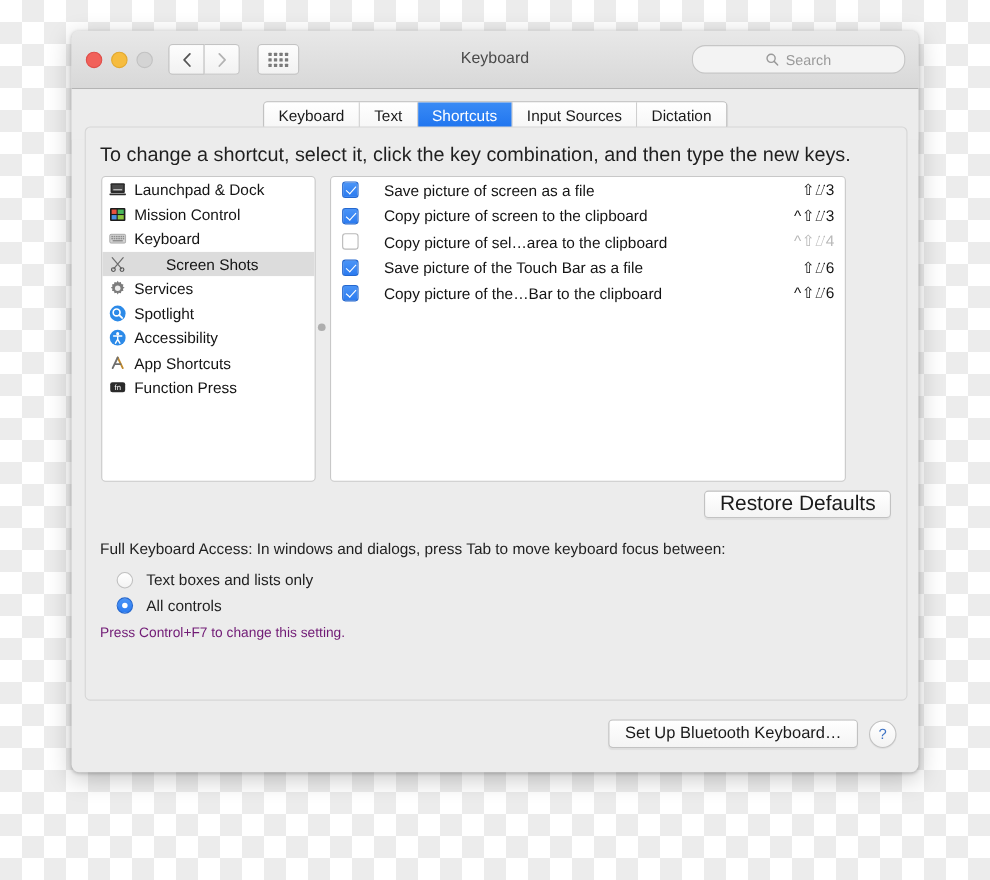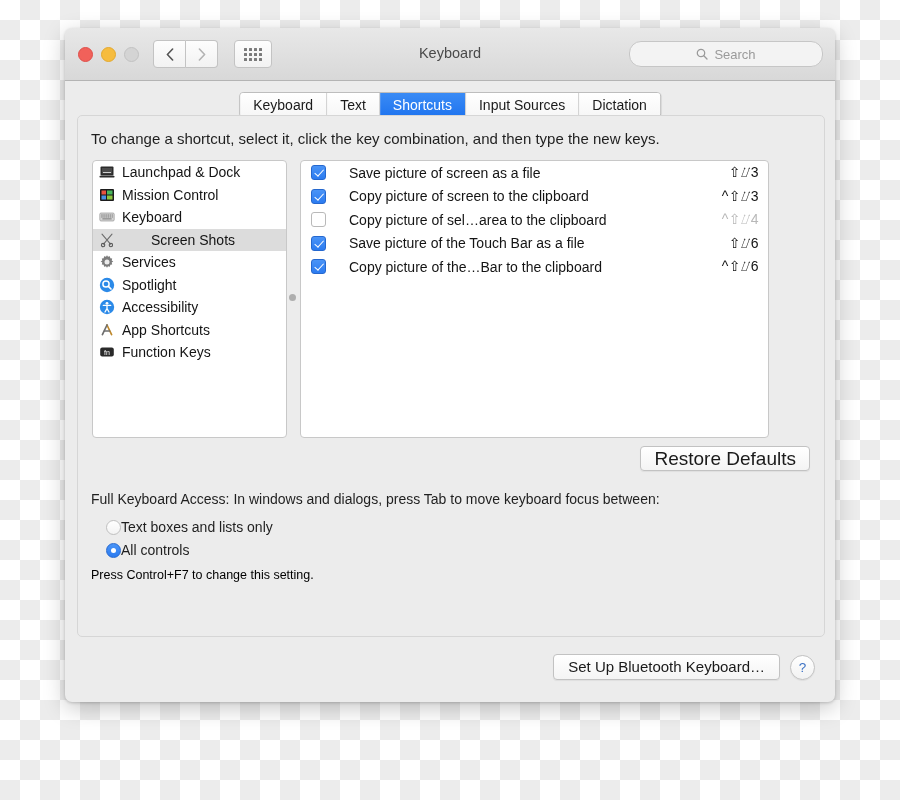--- a/index.html
+++ b/index.html
@@ -163,21 +163,21 @@
     height: 520px;
     background: #ececec;
     border: 1px solid #d6d6d6;
     border-radius: 5px;
   }
 
   #instruction {
     position: absolute;
     left: 13px;
     top: 14px;
-    font-size: 15px;
+    font-size: 18px;
     color: #1f1f1f;
   }
 
   
   #category-panel {
     position: absolute;
     left: 14px;
     top: 44px;
     width: 193px;
     height: 276px;
@@ -289,21 +289,21 @@
     left: 13px;
     top: 375px;
     font-size: 14px;
     color: #1f1f1f;
   }
   .radio-row {
     position: absolute;
     left: 28px;
     display: flex;
     align-items: center;
-    gap: 0;
+    gap: 12px;
     font-size: 14px;
     color: #1f1f1f;
   }
   #radio-textboxes { top: 403px; }
   #radio-allcontrols { top: 426px; }
   .radio {
     width: 15px; height: 15px;
     border-radius: 50%;
     border: 1px solid #c0c0c0;
     background: linear-gradient(to bottom, #ffffff, #f3f3f3);
@@ -322,21 +322,21 @@
     width: 5px; height: 5px;
     border-radius: 50%;
     background: #ffffff;
   }
 
   #press-note {
     position: absolute;
     left: 13px;
     top: 452px;
     font-size: 12.5px;
-    color: #000000;
+    color: #701a75;
   }
 
   
   #bluetooth-btn {
     position: absolute;
     right: 55px;
     bottom: 22px;
     height: 24px;
     padding: 0 14px;
     line-height: 24px;
@@ -537,21 +537,21 @@
         <span>App Shortcuts</span>
       </div>
 
       <div class="cat-row">
         <span class="cat-icon">
           <svg width="16" height="16" viewBox="0 0 16 16">
             <rect x="1.2" y="3.4" width="13.6" height="9.2" rx="2" fill="#2a2a2a"></rect>
             <text x="8" y="10.6" font-family="Liberation Sans, sans-serif" font-size="7" fill="#ffffff" text-anchor="middle">fn</text>
           </svg>
         </span>
-        <span>Function Keys</span>
+        <span>Function Press</span>
       </div>
     </div>
 
     <div id="splitter-dot"></div>
 
     <div id="shortcut-panel">
 
       <div class="sc-row">
         <span class="sc-check on"></span>
         <span class="sc-label">Save picture of screen as a file</span>

